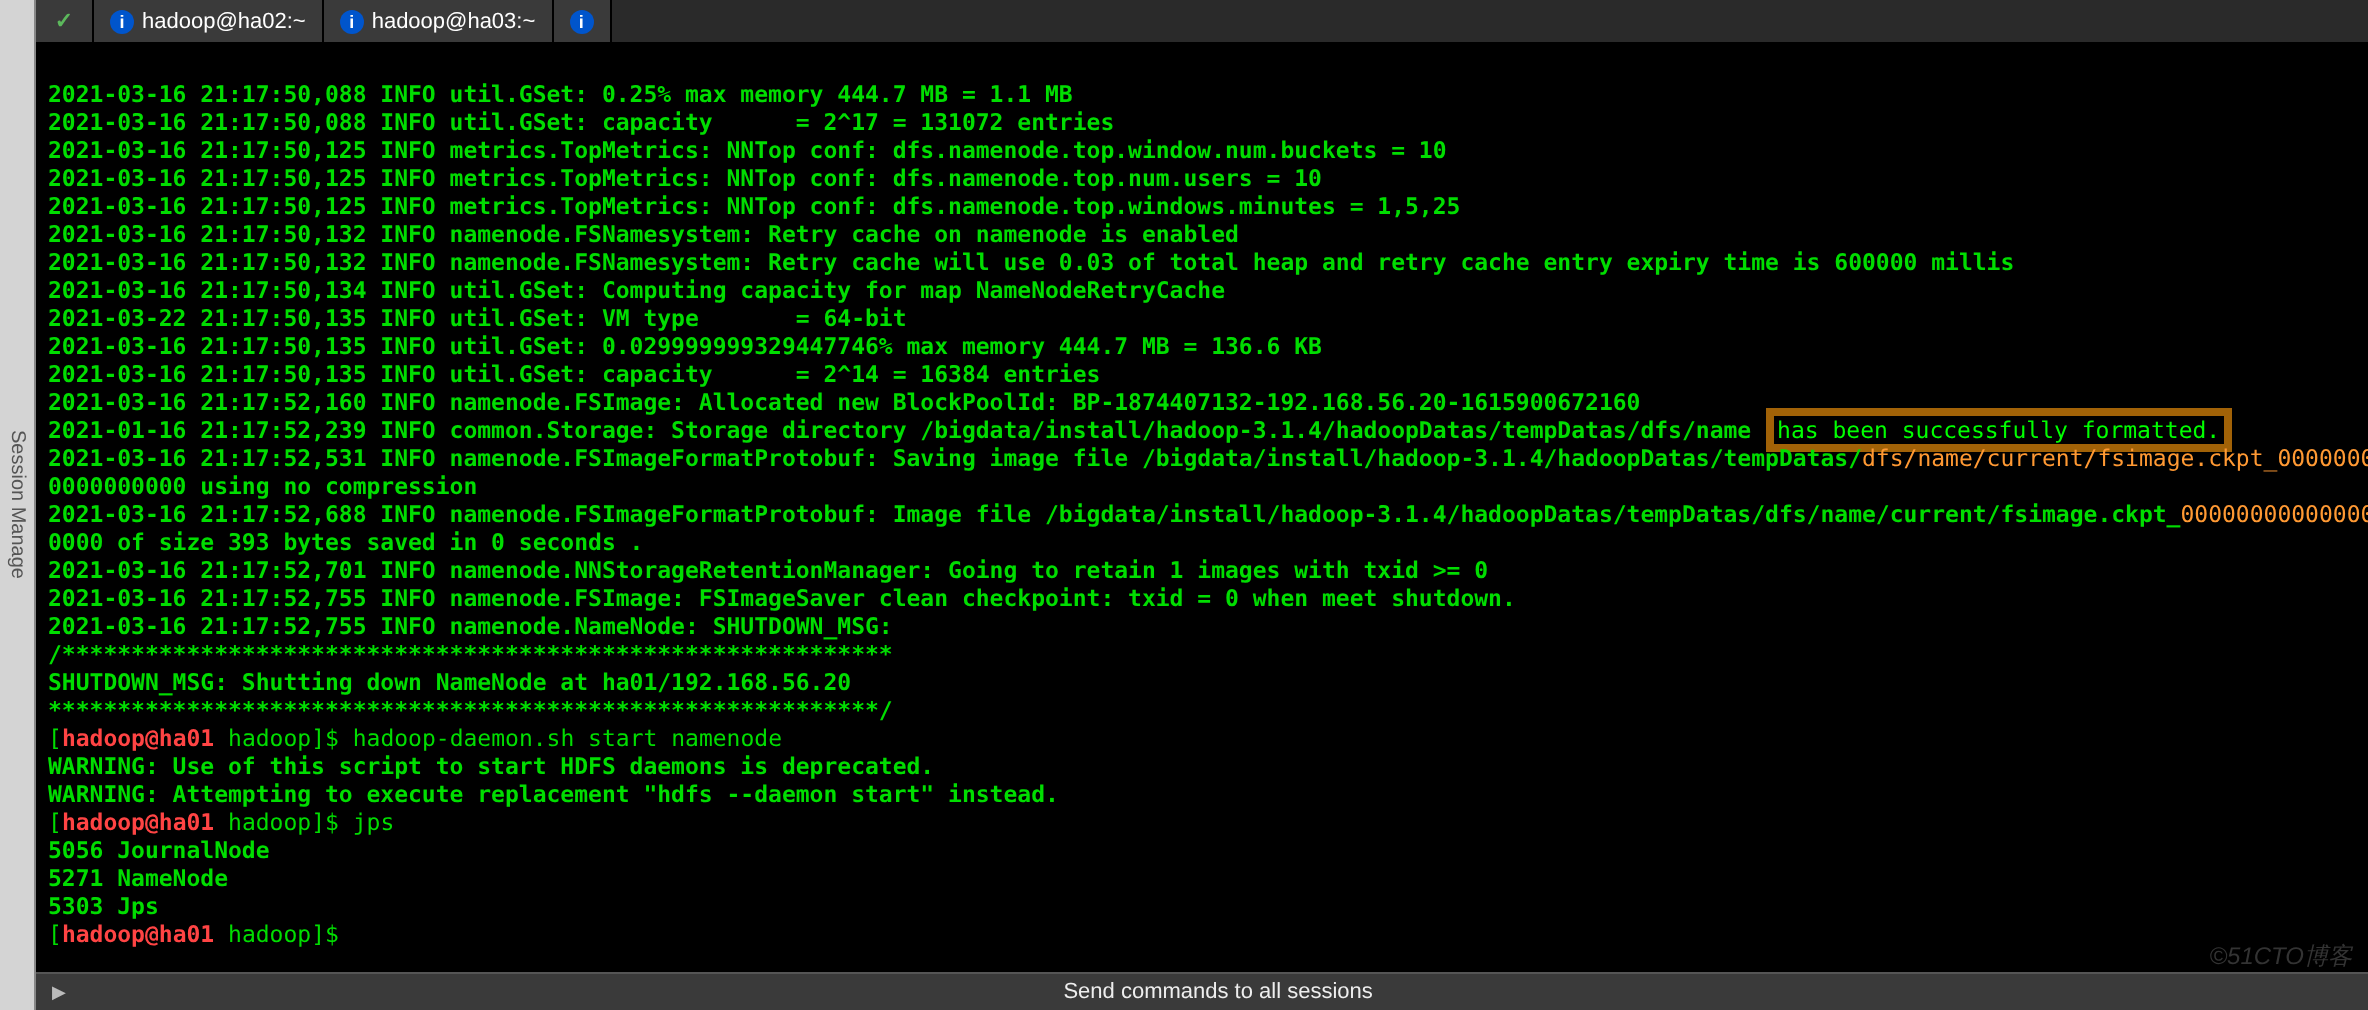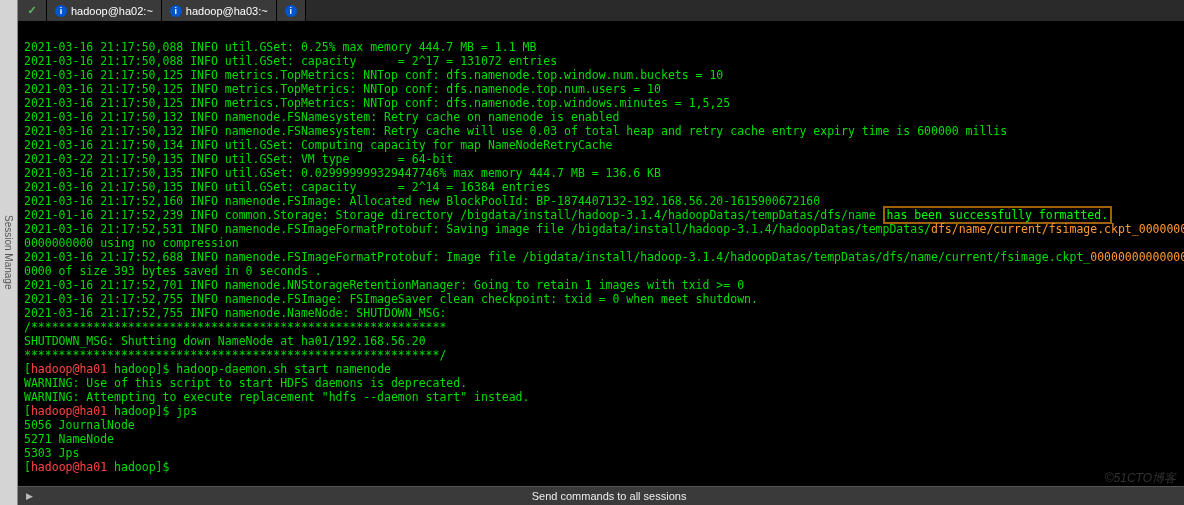--- a/index.html
+++ b/index.html
@@ -85,26 +85,27 @@
       flex: 1;
       background: #000;
       padding: 4px 6px;
       overflow: hidden;
       white-space: pre;
       line-height: 14px;
       font-size: 11.5px;
     }
     .terminal .line {
       color: #00dd00;
+      font-weight: bold;
     }
     .prompt-base { color: #00dd00; }
-    .prompt-user { color: #ff4444; }
+    .prompt-user { color: #ff4444; font-weight: bold; }
     .prompt-cmd { color: #00dd00; }
     .highlight-box {
-      border: 2px solid #a16207;
+      border: 4px solid #a16207;
       padding: 0 2px;
     }
     .orange-text {
       color: #ff9933;
     }
     .bottom-bar {
       background: #3a3a3a;
       color: #eee;
       font-size: 11px;
       font-family: Arial, sans-serif;

